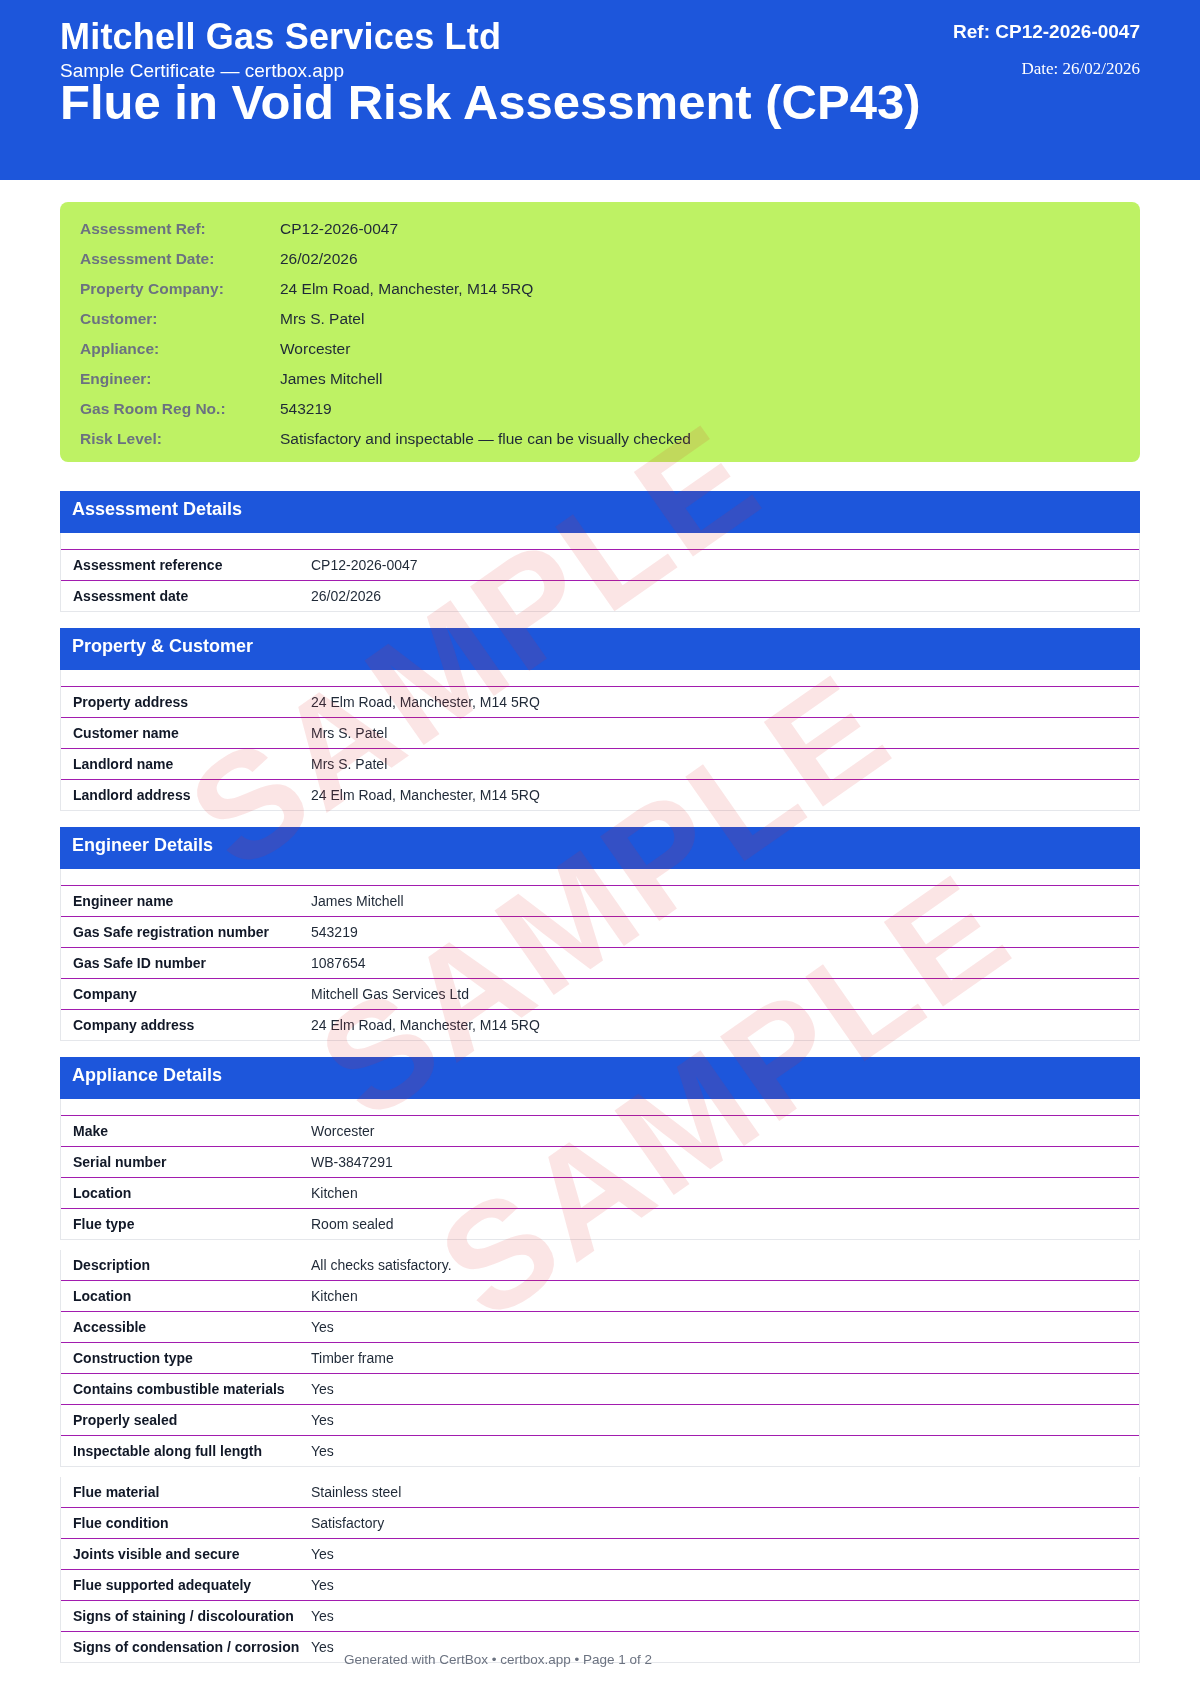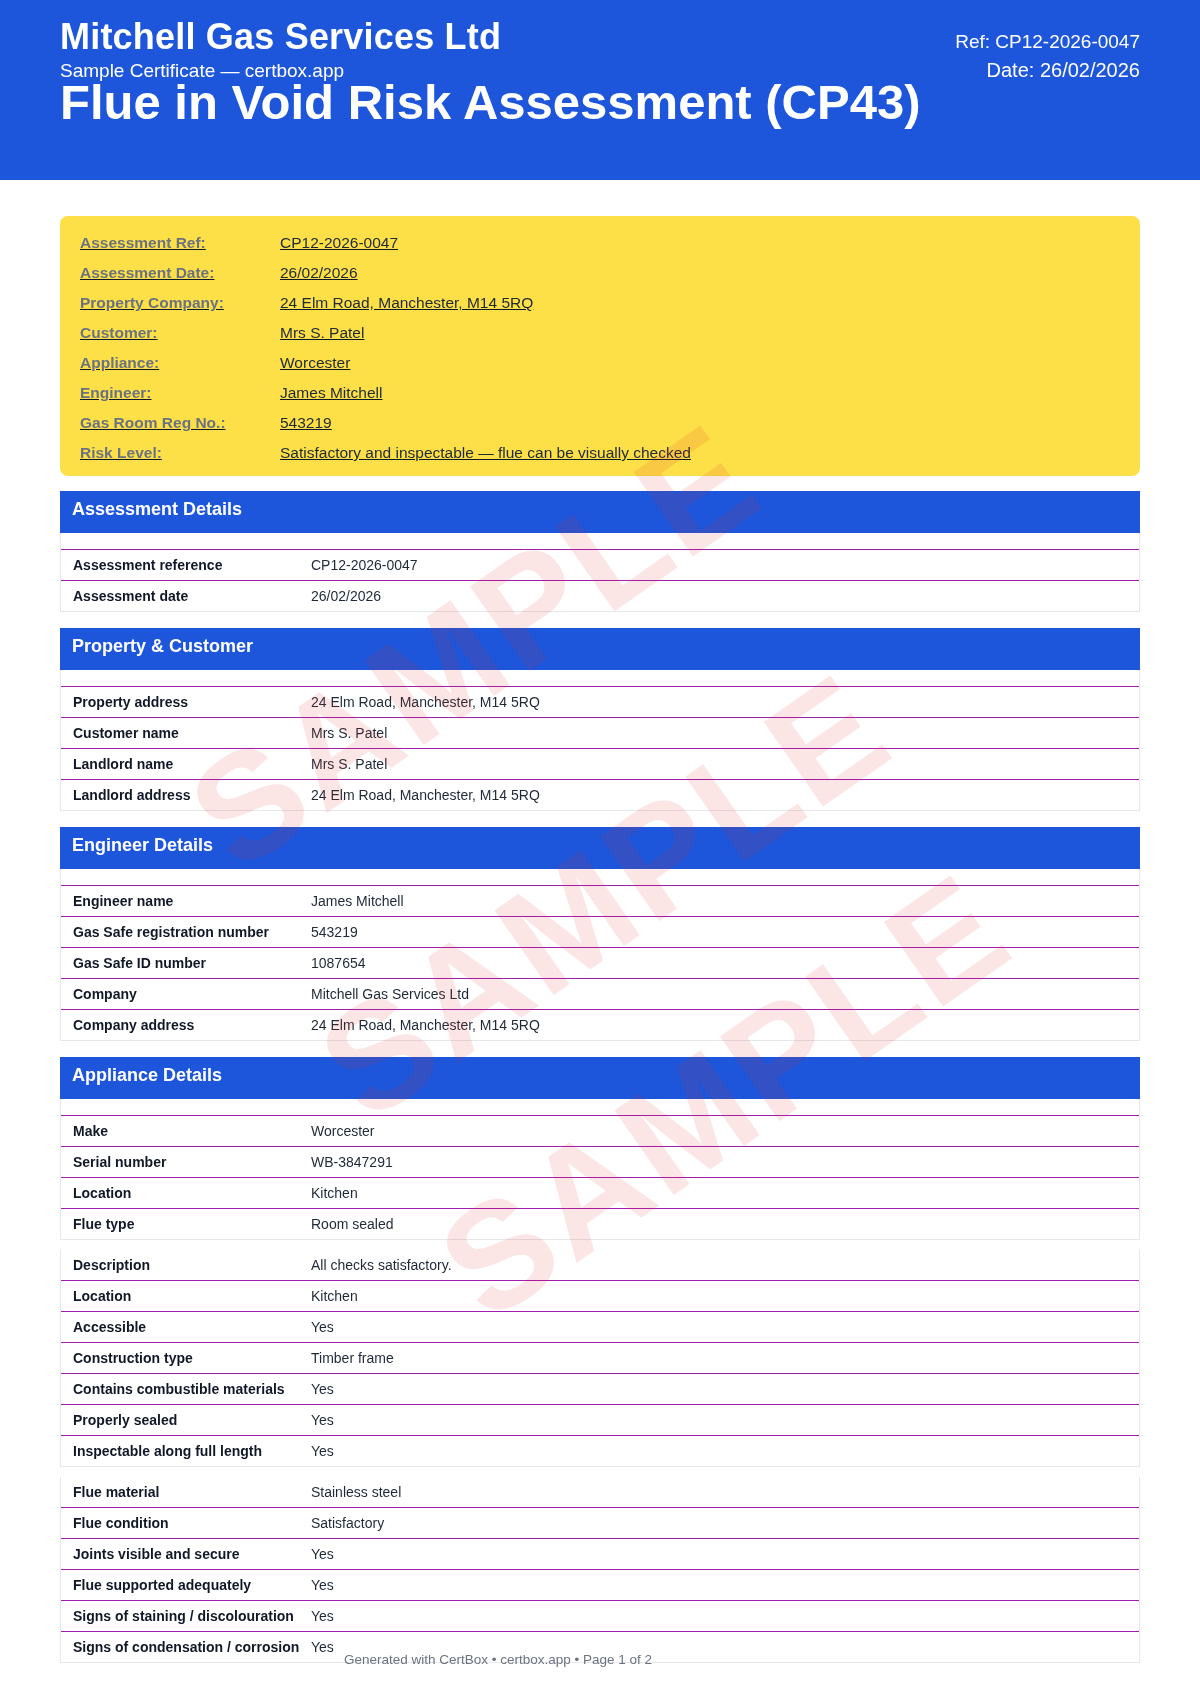--- a/index.html
+++ b/index.html
@@ -24,32 +24,32 @@
   }
   .header .subtitle {
     position: absolute; left: 60px; top: 60px;
     font-size: 19px;
   }
   .header .doc-title {
     position: absolute; left: 60px; top: 74px;
     font-size: 49px; font-weight: bold;
   }
   .header .ref {
-    position: absolute; right: 60px; top: 31px;
-    font-size: 19px; font-weight: normal; text-align: right;
+    position: absolute; right: 60px; top: 21px;
+    font-size: 19px; font-weight: bold; text-align: right;
   }
   .header .date {
     position: absolute; right: 60px; top: 59px;
-    font-size: 20px; text-align: right;
+    font-size: 17px; text-align: right; font-family: Liberation Serif, serif;
   }
   .summary {
-    position: absolute; left: 60px; top: 216px;
+    position: absolute; left: 60px; top: 202px;
     width: 1080px; height: 260px;
-    background: #fde047; border-radius: 8px;
-    box-sizing: border-box; padding: 12px 20px; text-decoration: underline;
+    background: #bef264; border-radius: 8px;
+    box-sizing: border-box; padding: 12px 20px;
   }
   .summary .srow { display: flex; height: 30px; align-items: center; font-size: 15.5px; }
   .summary .skey { width: 200px; color: #6b7280; font-weight: bold; }
   .summary .sval { color: #1f2937; }
   .sections { position: absolute; left: 60px; top: 475px; width: 1080px; }
   .section { margin-bottom: 10px; border: 1px solid #e5e7eb; border-top: none; }
   .section-head {
     background: #1d56db; color: #ffffff;
     height: 42px; line-height: 36px;
     padding-left: 12px; font-size: 18px; font-weight: bold;

